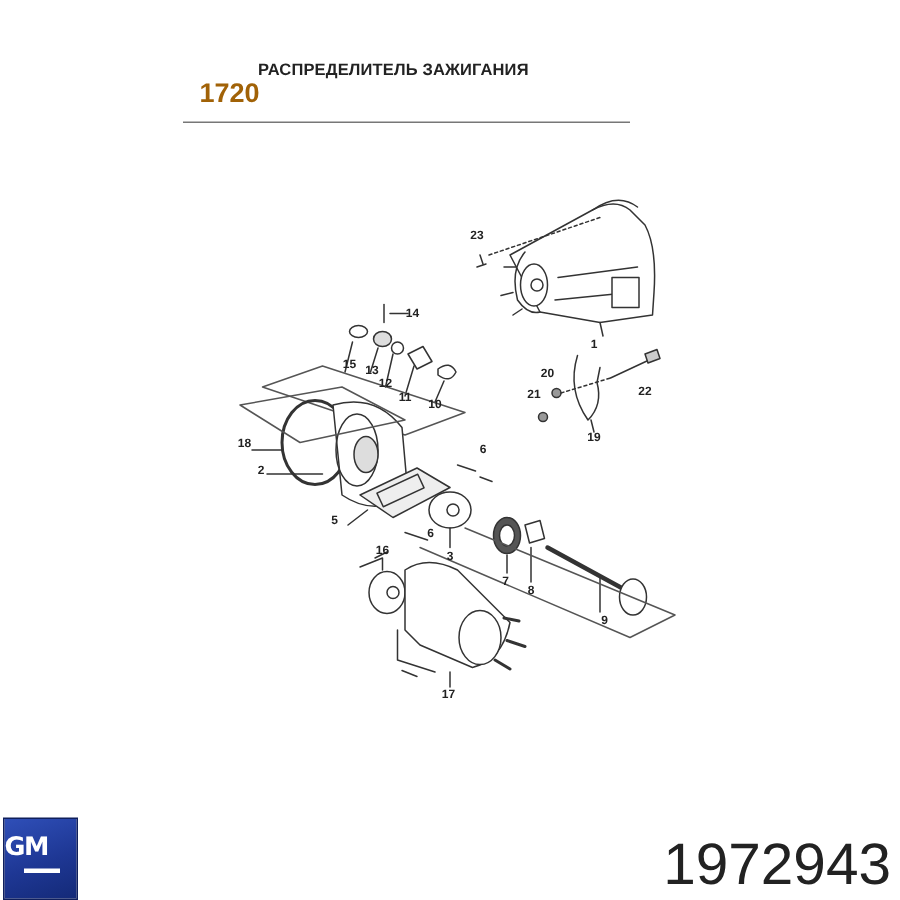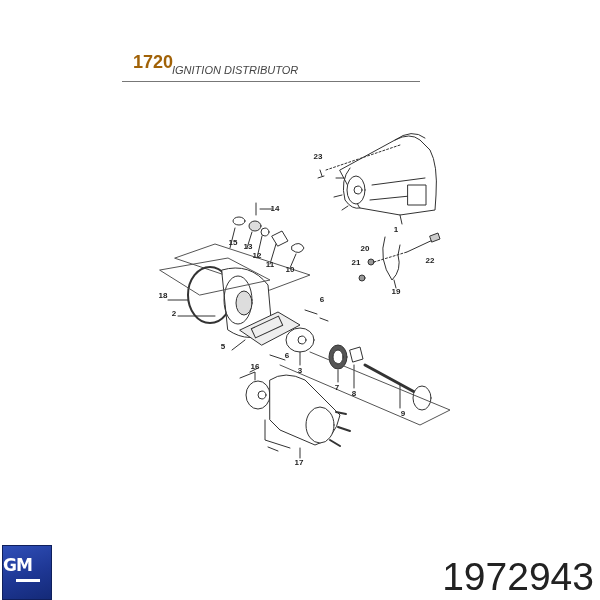--- a/index.html
+++ b/index.html
@@ -14,21 +14,21 @@
   .logo{position:absolute;left:2px;top:545px;width:50px;height:55px;background:linear-gradient(160deg,#2f4fb8 0%,#1e3794 55%,#142a78 100%);border:1px solid #0f1f5c;box-sizing:border-box;}
   .logo-text{position:absolute;left:0;top:9px;width:50px;color:#fff;font-family:"DejaVu Sans",sans-serif;font-weight:bold;font-size:17px;letter-spacing:-1px;}
   .logo-underline{position:absolute;left:13px;top:33px;width:24px;height:3px;background:#fff;}
   .partnum{position:absolute;right:6px;top:555px;font-size:39px;color:#222;font-family:"Liberation Sans",sans-serif;}
 </style>
 </head>
 <body>
 
 <div class="header">
   <div class="sec-num">1720</div>
-  <div class="title-en">IGNITION DISTRIBUTOR</div>
+  <div class="title-ru">РАСПРЕДЕЛИТЕЛЬ ЗАЖИГАНИЯ</div>
   <div class="rule"></div>
 </div>
 
 <svg class="diagram" viewBox="0 0 600 520" xmlns="http://www.w3.org/2000/svg">
   <g stroke="#333" stroke-width="1" fill="none" stroke-linecap="round" stroke-linejoin="round">
 
     <g>
       <path d="M340,170 L395,140 Q410,132 420,140 L430,150 Q438,165 436,195 L435,210 L400,215 L360,208 Z" fill="#fff"></path>
       <path d="M395,140 Q412,128 425,138"></path>
       <path d="M350,168 Q340,180 345,200 Q352,210 360,208"></path>

